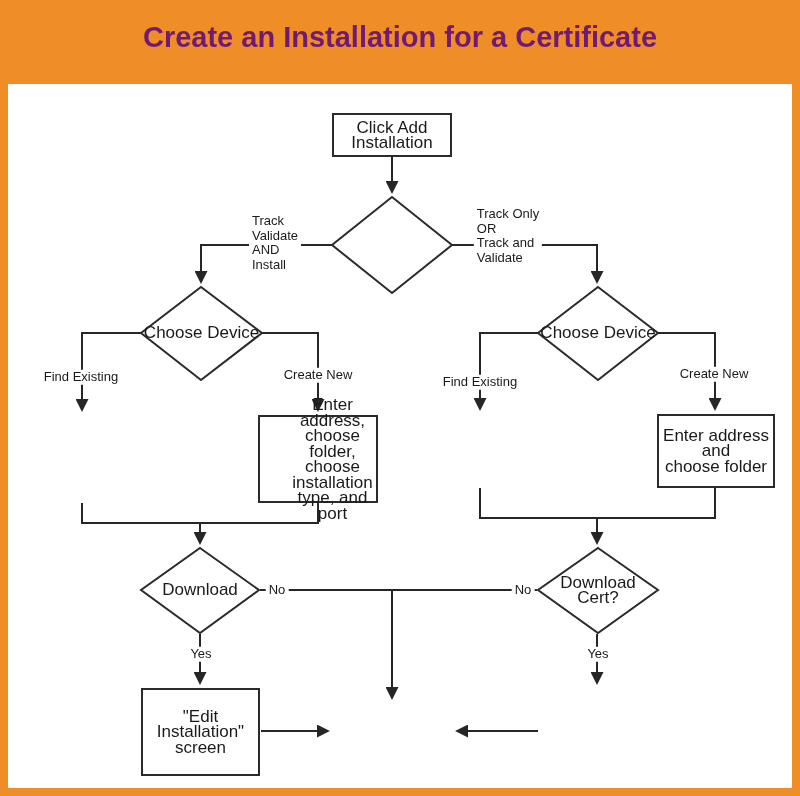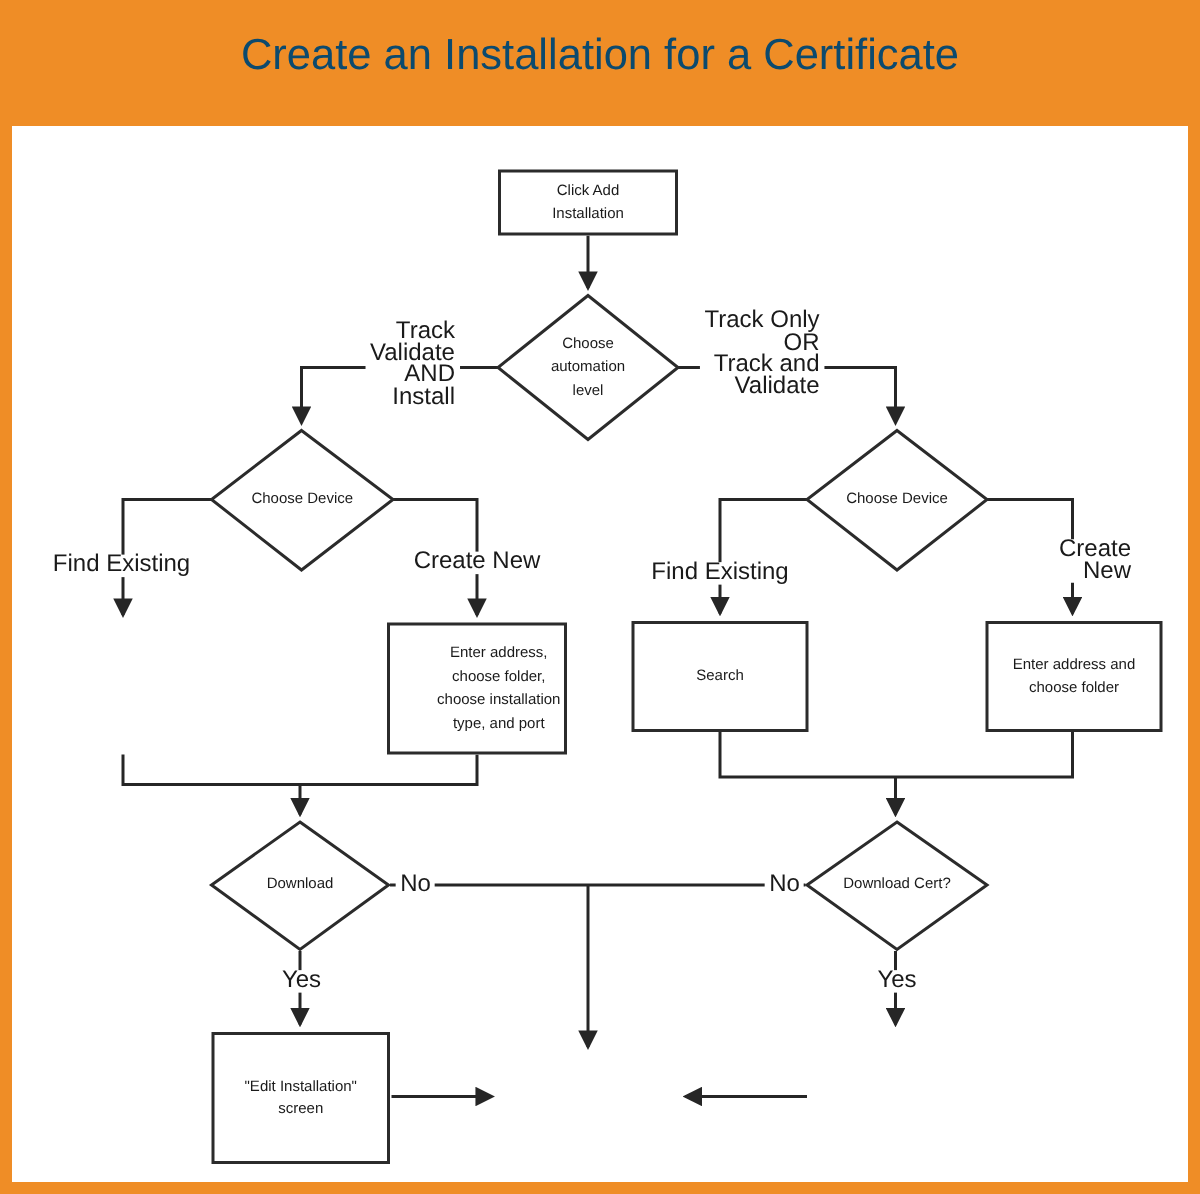--- a/index.html
+++ b/index.html
@@ -4,40 +4,40 @@
 <style>
   html,body { margin:0; padding:0; background:#e8e8e8; }
   #stage {
     position:relative; width:800px; height:796px;
     background:#EF8D26; overflow:hidden;
     font-family:"Liberation Sans", sans-serif;
     color:#1a1a1a;
   }
   #title {
     position:absolute; left:0; top:21px; width:800px;
-    text-align:center; font-size:29px; font-weight:normal;
-    color:#0c4a6e; letter-spacing:0px;
+    text-align:center; font-size:29px; font-weight:bold;
+    color:#701a75; letter-spacing:0px;
   }
   #canvas {
     position:absolute; left:8px; top:84px; width:784px; height:704px;
     background:#ffffff;
   }
   #connectors { position:absolute; left:0; top:0; width:800px; height:796px; }
   .node {
     position:absolute; display:flex; align-items:center; justify-content:center;
-    text-align:center; font-size:10px; line-height:15.5px;
+    text-align:center; font-size:17px; line-height:15.5px;
     white-space:pre-line; box-sizing:border-box;
   }
   .rect-node { background:#ffffff; border:2px solid #2b2b2b; }
   .terminator { background:#ffffff; border:2px solid #2b2b2b; border-radius:29px; }
   .diamond-label { background:transparent; }
   .edge-label {
     position:absolute; transform:translate(-50%,-50%);
     background:#ffffff; padding:0 3px;
-    font-size:16px; line-height:14.5px; text-align:right;
+    font-size:13px; line-height:14.5px; text-align:left;
     white-space:pre-line;
   }
 </style>
 </head>
 <body>
 
 <div id="stage">
 
   <div id="title">Create an Installation for a Certificate</div>
 
@@ -89,33 +89,29 @@
 
   <div class="node rect-node" style="left:332px; top:113px; width:120px; height:44px;">Click Add
 Installation</div>
 
 
   <div class="node rect-node" style="left:258px; top:415px; width:120px; height:88px;padding-left:29px;">Enter address,
 choose folder,
 choose installation
 type, and port</div>
 
-  <div class="node rect-node" style="left:421px; top:414px; width:118px; height:74px;">Search</div>
 
   <div class="node rect-node" style="left:657px; top:414px; width:118px; height:74px;">Enter address and
 choose folder</div>
 
   <div class="node rect-node" style="left:141px; top:688px; width:119px; height:88px;">"Edit Installation"
 screen</div>
 
 
 
-  <div class="node diamond-label" style="left:332px; top:215px; width:120px; height:60px;">Choose
-automation
-level</div>
 
   <div class="node diamond-label" style="left:141px; top:313px; width:121px; height:40px;">Choose Device</div>
 
   <div class="node diamond-label" style="left:538px; top:313px; width:120px; height:40px;">Choose Device</div>
 
   <div class="node diamond-label" style="left:141px; top:570px; width:118px; height:40px;">Download</div>
 
   <div class="node diamond-label" style="left:538px; top:570px; width:120px; height:40px;">Download Cert?</div>
 
   <div class="edge-label" style="left:275px; top:243px;">Track

